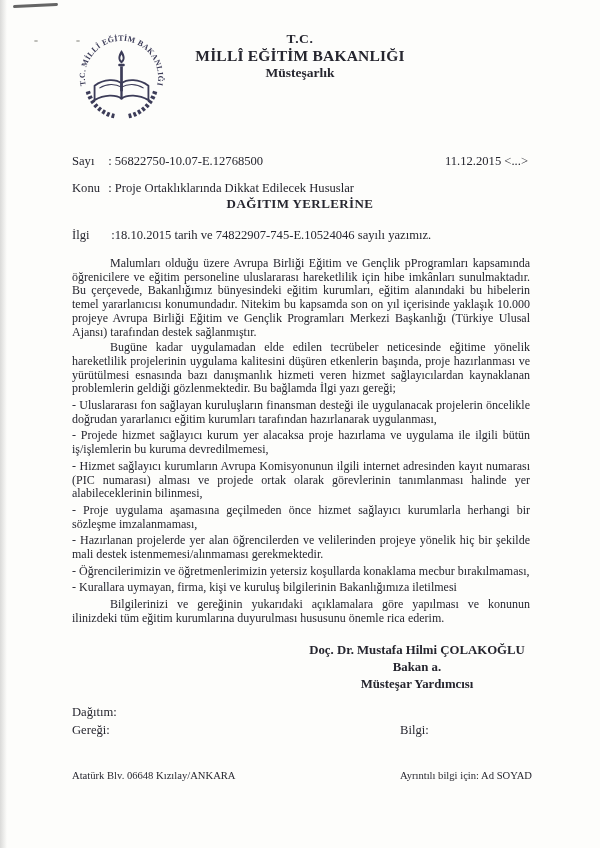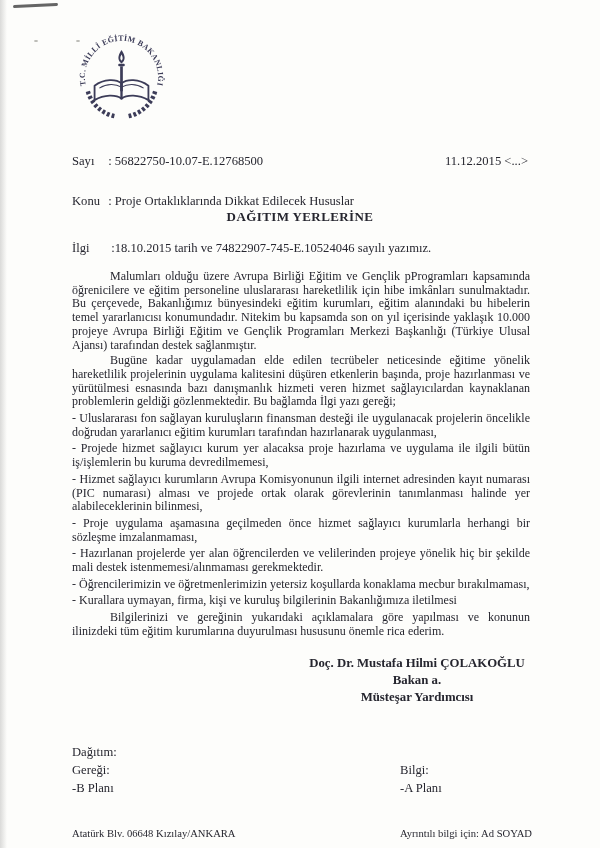--- a/index.html
+++ b/index.html
@@ -24,39 +24,39 @@
   .logo{ position:absolute; left:73px; top:28px; width:97px; height:100px; }
   .header-text{ text-align:center; line-height:17px; }
   .header-tc{ font-weight:bold; font-size:13.5px; letter-spacing:.6px; }
   .header-ministry{ font-weight:bold; font-size:15.5px; letter-spacing:.2px; }
   .header-dept{ font-weight:bold; font-size:13.5px; }
 
   
   .meta{ margin:24px 72px 0 72px; font-size:12.6px; }
   .row-sayi{ display:flex; justify-content:space-between; }
   .lbl{ font-weight:normal; display:inline-block; min-width:33px; }
-  .row-konu{ margin-top:25px; }
+  .row-konu{ margin-top:12px; }
   .dagitim-heading{ text-align:center; font-weight:bold; font-size:13px;
     letter-spacing:.4px; }
   .row-ilgi{ margin:16px 72px 0 72px; font-size:12.6px; }
   .row-ilgi .lbl{ min-width:36px; }
 
   
   .body-text{ margin:14px 70px 0 72px; font-size:12px; line-height:13.7px;
     text-align:justify; }
   .body-text p{ margin:0 0 2px 0; }
   .body-text p.indent{ text-indent:38px; }
   .body-text p.bullet{ margin:3px 0; }
 
   
   .signature{ width:290px; margin:16px 38px 0 auto; text-align:center;
     font-weight:bold; font-size:12.8px; line-height:17px; }
 
   
-  .dist{ margin:37px 72px 0 72px; font-size:12.6px; line-height:18px; }
+  .dist{ margin:10px 72px 0 72px; font-size:12.6px; line-height:18px; }
   .dist-row{ display:flex; }
   .dist-left{ width:328px; }
 
   
   .footer{ display:flex; justify-content:space-between;
     margin:30px 68px 0 72px; font-size:10.6px; line-height:13px; }
   .footer-right{ text-align:right; }
 </style>
 </head>
 <body>
@@ -84,20 +84,25 @@
         <rect x="46.6" y="37.2" width="6.8" height="2.6" rx="1"></rect>
         <rect x="48.6" y="39.8" width="2.8" height="26"></rect>
       </g>
       <g stroke="#3c3c58" stroke-width="1.9" fill="none" stroke-linejoin="round">
         <path d="M22 60 C32 52.5 44.5 53 50 57.5 L50 73.5 C44.5 69 32 69 22 75 Z"></path>
         <path d="M78 60 C68 52.5 55.5 53 50 57.5 L50 73.5 C55.5 69 68 69 78 75 Z"></path>
         <path d="M27 62.5 C35 57.5 44 58 50 61.5" stroke-width="1.1"></path>
         <path d="M73 62.5 C65 57.5 56 58 50 61.5" stroke-width="1.1"></path>
       </g>
     </svg>
+    <div class="header-text">
+      <div class="header-tc">T.C.</div>
+      <div class="header-ministry">MİLLÎ EĞİTİM BAKANLIĞI</div>
+      <div class="header-dept">Müsteşarlık</div>
+    </div>
   </div>
 
   <div class="meta">
     <div class="row-sayi">
       <span>
         <span class="lbl">Sayı</span>
         <span>: 56822750-10.07-E.12768500</span>
       </span>
       <span>11.12.2015 &lt;...&gt;</span>
     </div>
@@ -132,24 +137,20 @@
     <div>Bakan a.</div>
     <div>Müsteşar Yardımcısı</div>
   </div>
 
   <div class="dist">
     <div>Dağıtım:</div>
     <div class="dist-row">
       <span class="dist-left">Gereği:</span>
       <span>Bilgi:</span>
     </div>
-    <div class="dist-row">
-      <span class="dist-left">-B Planı</span>
-      <span>-A Planı</span>
-    </div>
   </div>
 
   <div class="footer">
     <div class="footer-left">
       <div>Atatürk Blv.  06648 Kızılay/ANKARA</div>
 
     </div>
     <div class="footer-right">
       <div>Ayrıntılı bilgi için: Ad SOYAD</div>
 

